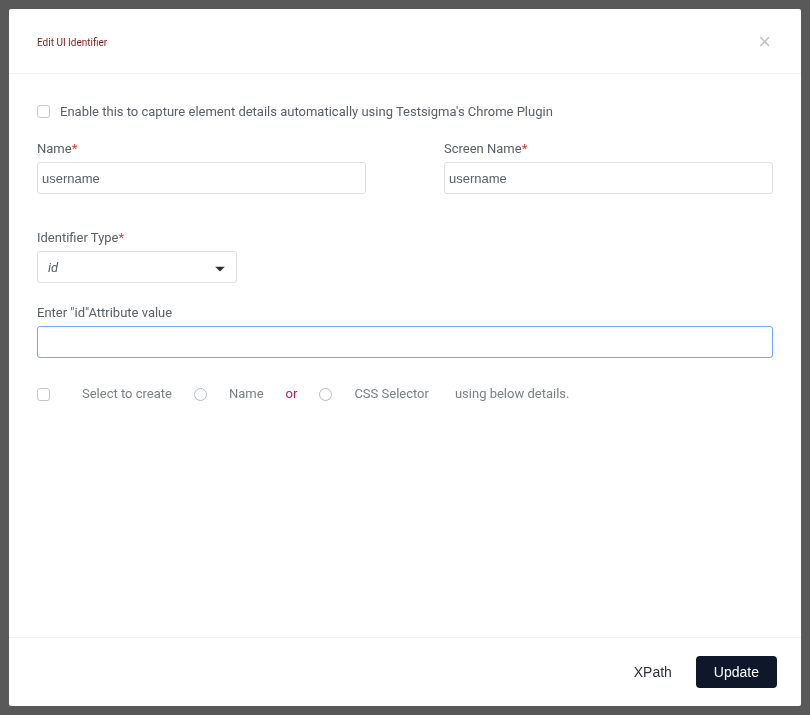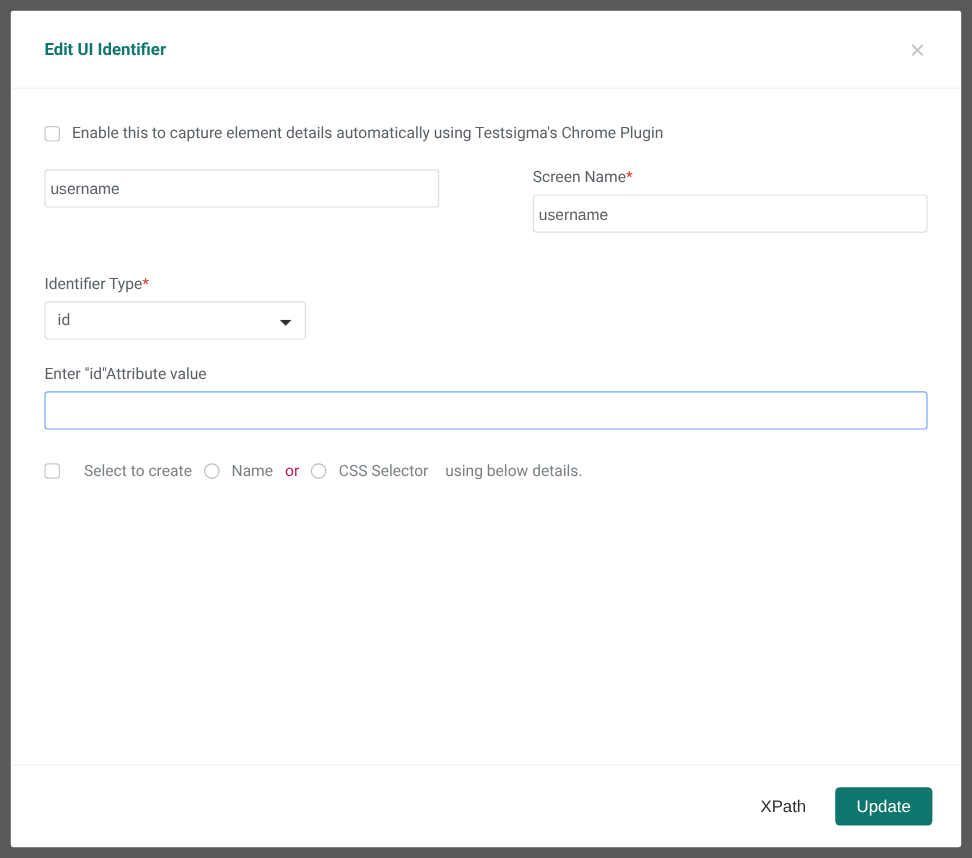--- a/index.html
+++ b/index.html
@@ -27,23 +27,23 @@
       flex-direction: column;
     }
     .modal-header {
       padding: 20px 24px 18px 28px;
       border-bottom: 1px solid #eef0f1;
       display: flex;
       justify-content: space-between;
       align-items: center;
     }
     .modal-title {
-      font-size: 14px;
-      color: #0f766e;
-      font-weight: 700;
+      font-size: 10px;
+      color: #7f1d1d;
+      font-weight: 400;
     }
     .close-btn {
       background: none;
       border: none;
       font-size: 22px;
       color: #bfc3c7;
       cursor: pointer;
       line-height: 1;
       padding: 2px 6px;
     }
@@ -93,21 +93,22 @@
       height: 32px;
       border: 1px solid #dcdfe2;
       border-radius: 3px;
       padding: 0 4px;
       font-size: 13px;
       color: #5a6066;
       outline: none;
     }
     .select-wrap {
       position: relative;
-      width: 218px;
+      width: 200px;
+      font-style: italic;
     }
     .select-input {
       height: 32px;
       border: 1px solid #dcdfe2;
       border-radius: 3px;
       padding: 0 10px;
       font-size: 13px;
       color: #5a6066;
       width: 100%;
       display: flex;
@@ -131,22 +132,22 @@
       border: 1px solid #6ea8ff;
       border-radius: 3px;
       padding: 0 10px;
       font-size: 13px;
       color: #2b2f33;
       outline: none;
     }
     .selector-row {
       margin-top: 28px;
       display: flex;
-      align-items: flex-start;
-      gap: 10px;
+      align-items: flex-end;
+      gap: 22px;
       font-size: 13px;
       color: #7a8086;
     }
     .radio {
       width: 13px;
       height: 13px;
       border: 1px solid #b7bcc0;
       border-radius: 50%;
       cursor: pointer;
       flex-shrink: 0;
@@ -166,21 +167,21 @@
     }
     .btn-cancel {
       background: none;
       border: none;
       font-size: 14px;
       color: #2b2f33;
       cursor: pointer;
       padding: 6px 8px;
     }
     .btn-primary {
-      background: #0f766e;
+      background: #0f172a;
       border: none;
       color: #fff;
       font-size: 14px;
       padding: 8px 18px;
       border-radius: 4px;
       cursor: pointer;
     }
   </style>
 </head>
 <body>
@@ -195,20 +196,23 @@
 
   <div class="modal-body">
 
     <div class="form-row-single">
       <div class="checkbox"></div>
       <label class="checkbox-label">Enable this to capture element details automatically using Testsigma's Chrome Plugin</label>
     </div>
 
     <div class="form-grid">
       <div class="form-group">
+        <label class="form-label">
+          <span>Name</span><span class="required">*</span>
+        </label>
         <input type="text" class="text-input" value="username" style="">
       </div>
 
       <div class="form-group">
         <label class="form-label">
           <span>Screen Name</span><span class="required">*</span>
         </label>
         <input type="text" class="text-input" value="username" style="">
       </div>
 

